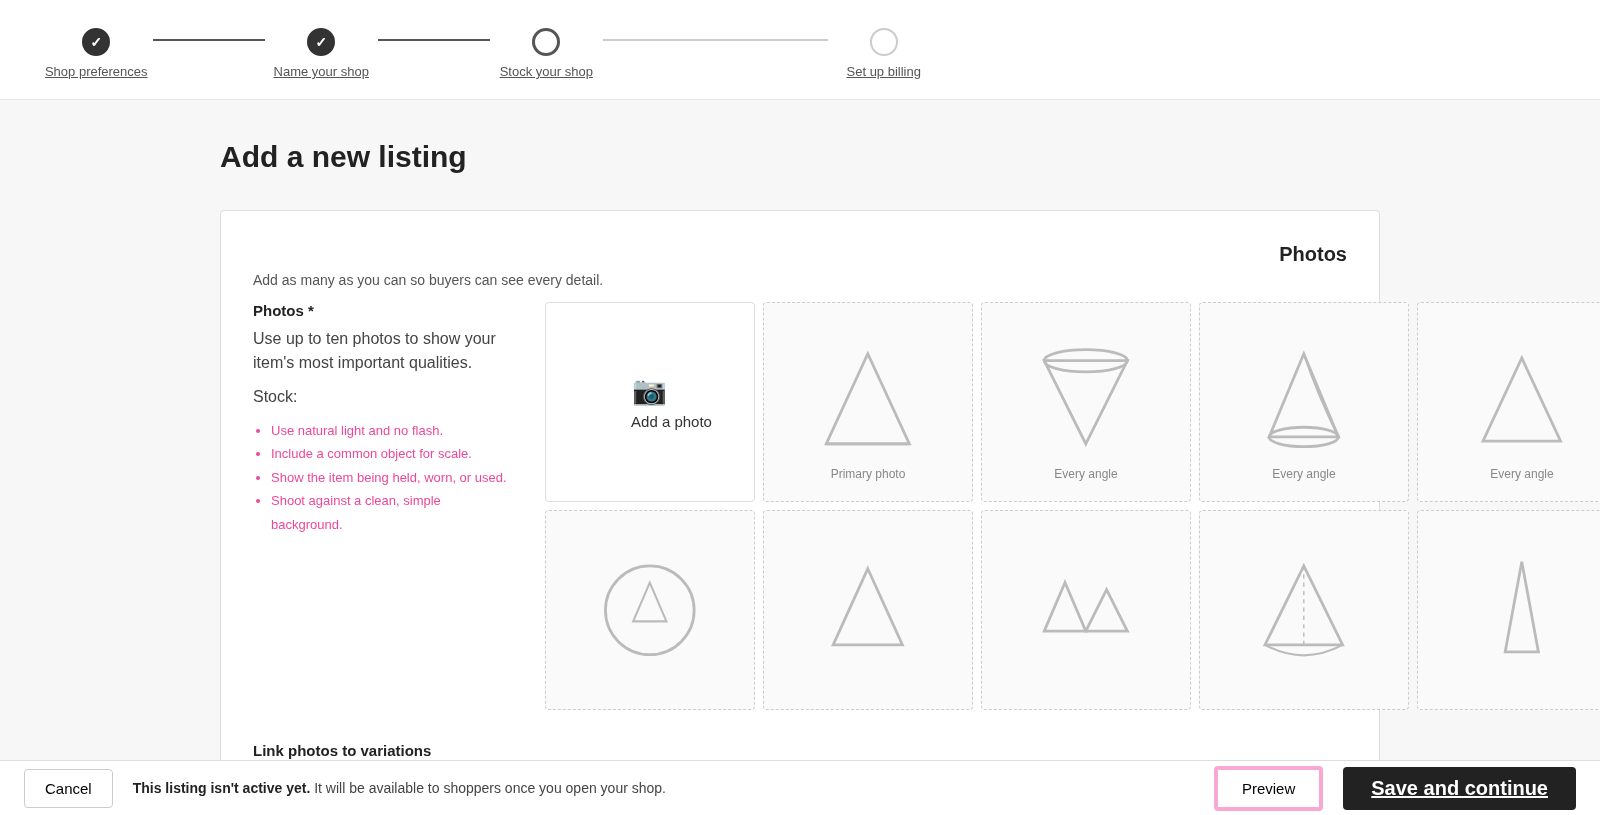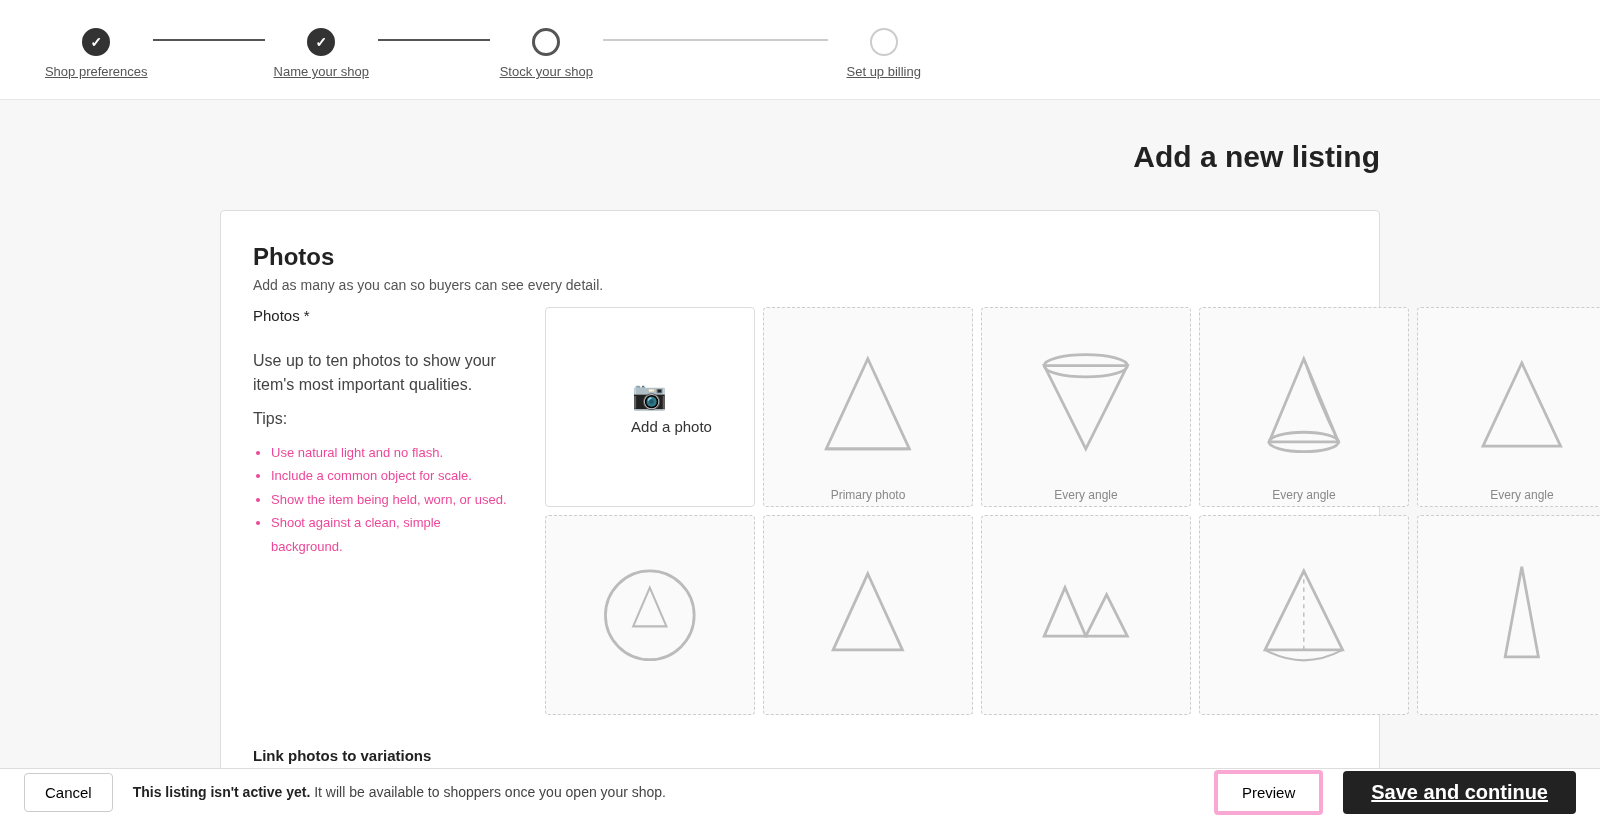--- a/index.html
+++ b/index.html
@@ -73,58 +73,59 @@
       background: #555;
     }
 
     
     .main-content {
       max-width: 1200px;
       margin: 0 auto;
       padding: 40px 20px 100px;
     }
     .page-title {
-      text-align: right;
+      text-align: left;
       font-size: 30px;
       font-weight: 700;
       margin-bottom: 36px;
       color: #222;
     }
 
     
     .card {
       background: #fff;
       border: 1px solid #ddd;
       border-radius: 4px;
       padding: 32px;
     }
     .section-title {
-      font-size: 24px;
+      font-size: 20px;
       font-weight: 700;
       margin-bottom: 6px;
+      text-align: right;
     }
     .section-subtitle {
       font-size: 14px;
       color: #555;
       margin-bottom: 14px;
     }
 
     .photos-section {
       display: flex;
       gap: 32px;
       margin-bottom: 32px;
     }
     .photos-sidebar {
       width: 260px;
       flex-shrink: 0;
     }
     .photos-sidebar h3 {
       font-size: 15px;
-      font-weight: 400;
-      margin-bottom: 25px;
+      font-weight: 700;
+      margin-bottom: 8px;
     }
     .photos-sidebar p {
       font-size: 16px;
       color: #444;
       margin-bottom: 10px;
       line-height: 1.5;
     }
     .photos-sidebar ul {
       font-size: 13px;
       color: #ec4899;
@@ -157,21 +158,21 @@
       flex-shrink: 0;
     }
     .photo-slot.add-photo {
       border: 1px solid #ddd;
       background: #fff;
     }
     .photo-slot .slot-label {
       font-size: 12px;
       color: #888;
       position: absolute;
-      bottom: 4px;
+      bottom: 20px;
     }
     .camera-icon {
       font-size: 28px;
       color: #333;
       margin-bottom: 6px;
     }
     .add-photo-label {
       font-size: 15px;
       font-weight: 500;
       color: #333;
@@ -200,21 +201,21 @@
       color: #337;
       text-decoration: underline;
     }
 
     
     .bottom-bar {
       position: fixed;
       bottom: 0;
       left: 0;
       right: 0;
-      height: 47px;
+      height: 55px;
       background: #fff;
       border-top: 1px solid #ddd;
       display: flex;
       align-items: center;
       padding: 4px 24px;
       gap: 20px;
     }
     .cancel-btn {
       background: #fff;
       border: 1px solid #ccc;
@@ -304,21 +305,21 @@
   <div class="card">
 
     <div class="section-title">Photos</div>
     <div class="section-subtitle">Add as many as you can so buyers can see every detail.</div>
 
     <div class="photos-section">
 
       <div class="photos-sidebar">
         <h3>Photos *</h3>
         <p>Use up to ten photos to show your item's most important qualities.</p>
-        <p class="tips-label">Tips:</p>
+        <p class="tips-label">Stock:</p>
         <ul>
           <li>Use natural light and no flash.</li>
           <li>Include a common object for scale.</li>
           <li>Show the item being held, worn, or used.</li>
           <li>Shoot against a clean, simple background.</li>
         </ul>
       </div>
 
       <div class="photos-grid">
 

